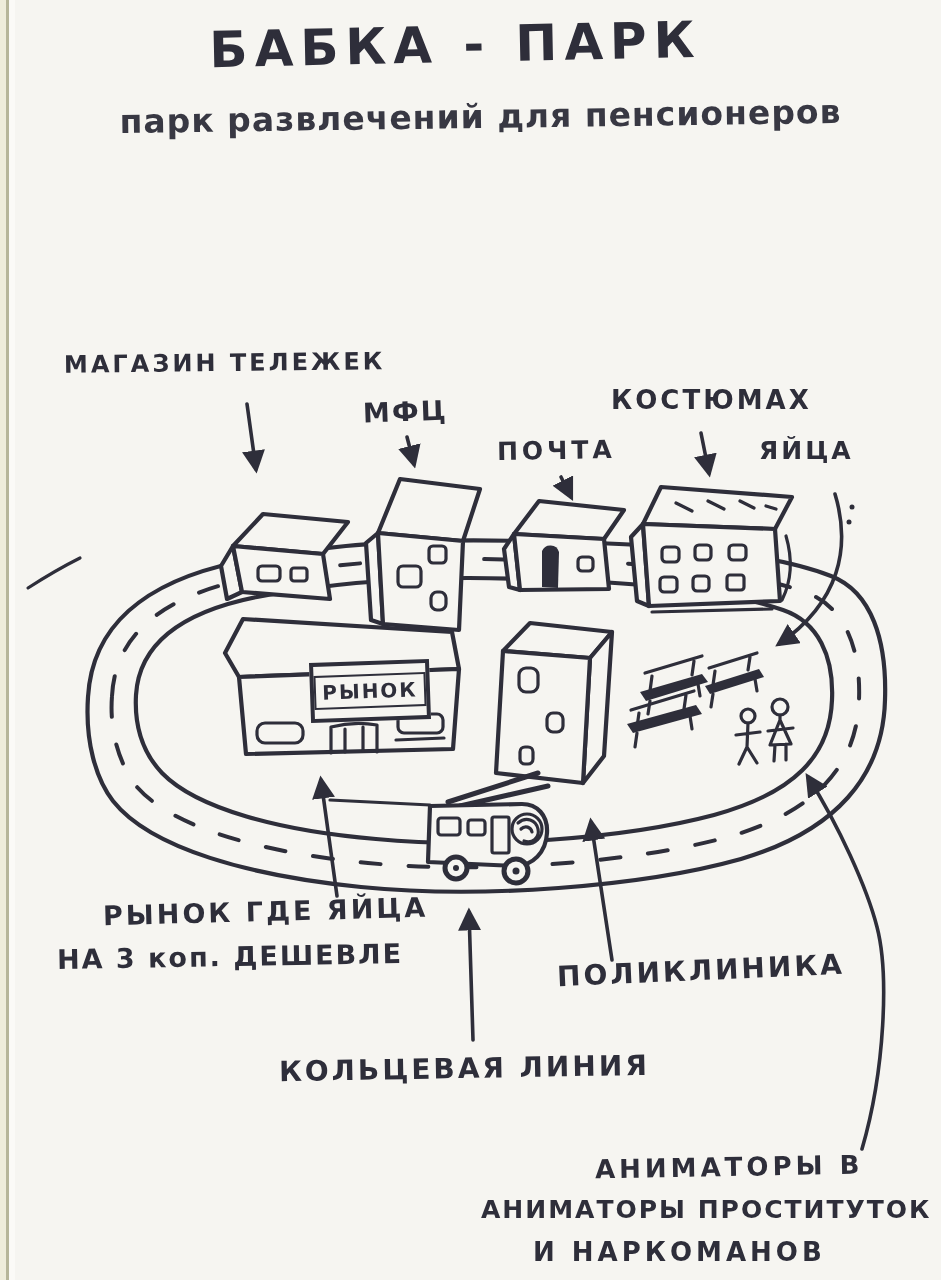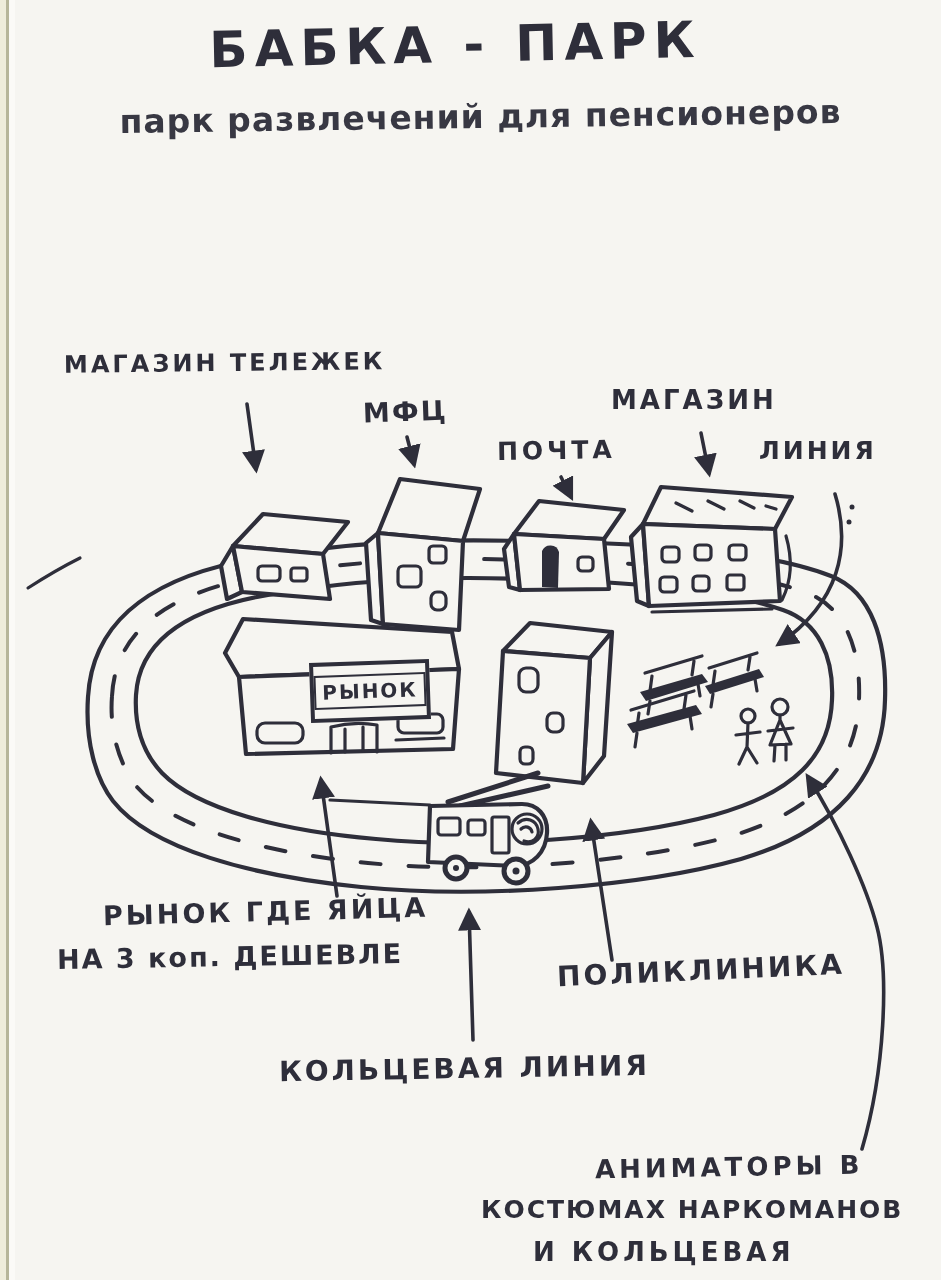--- a/index.html
+++ b/index.html
@@ -184,30 +184,30 @@
       <path class="arrow" marker-end="url(#ah)" d="M862,1149 C885,1070 889,973 877,927 C867,888 839,826 808,777"></path>
     </g>
   </svg>
 
   <div class="title">БАБКА - ПАРК</div>
   <div class="subtitle">парк развлечений для пенсионеров</div>
 
   <div class="lbl" style="left:64px;top:351px;font-size:24px;letter-spacing:3px;transform:rotate(-0.6deg)">МАГАЗИН ТЕЛЕЖЕК</div>
   <div class="lbl" style="left:363px;top:398px;font-size:27px;letter-spacing:2px;transform:rotate(-2deg)">МФЦ</div>
   <div class="lbl" style="left:497px;top:438px;font-size:25px;letter-spacing:4px;transform:rotate(-1deg)">ПОЧТА</div>
-  <div class="lbl" style="left:611px;top:387px;font-size:26px;letter-spacing:3px">МАГАЗИН</div>
-  <div class="lbl" style="left:759px;top:438px;font-size:25px;letter-spacing:3px">ЛИНИЯ</div>
+  <div class="lbl" style="left:611px;top:387px;font-size:26px;letter-spacing:3px">КОСТЮМАХ</div>
+  <div class="lbl" style="left:759px;top:438px;font-size:25px;letter-spacing:3px">ЯЙЦА</div>
 
   <div class="sign">
     <div class="sign-inner">РЫНОК</div>
   </div>
 
   <div class="lbl" style="left:103px;top:898px;font-size:27px;letter-spacing:3px;transform:rotate(-1.5deg)">РЫНОК ГДЕ ЯЙЦА</div>
   <div class="lbl" style="left:57px;top:943px;font-size:27px;letter-spacing:2px;transform:rotate(-1deg)">НА 3 коп. ДЕШЕВЛЕ</div>
 
   <div class="lbl" style="left:557px;top:957px;font-size:28px;letter-spacing:3px;transform:rotate(-2.5deg)">ПОЛИКЛИНИКА</div>
 
   <div class="lbl" style="left:279px;top:1055px;font-size:28px;letter-spacing:3px;transform:rotate(-1deg)">КОЛЬЦЕВАЯ ЛИНИЯ</div>
 
   <div class="lbl" style="left:595px;top:1154px;font-size:26px;letter-spacing:4px;transform:rotate(-1deg)">АНИМАТОРЫ В</div>
-  <div class="lbl" style="left:481px;top:1197px;font-size:25px;letter-spacing:2px">КОСТЮМАХ НАРКОМАНОВ</div>
-  <div class="lbl" style="left:533px;top:1239px;font-size:26px;letter-spacing:4px">И КОЛЬЦЕВАЯ</div>
+  <div class="lbl" style="left:481px;top:1197px;font-size:25px;letter-spacing:2px">АНИМАТОРЫ ПРОСТИТУТОК</div>
+  <div class="lbl" style="left:533px;top:1239px;font-size:26px;letter-spacing:4px">И НАРКОМАНОВ</div>
 </div>
 
 </body></html>

